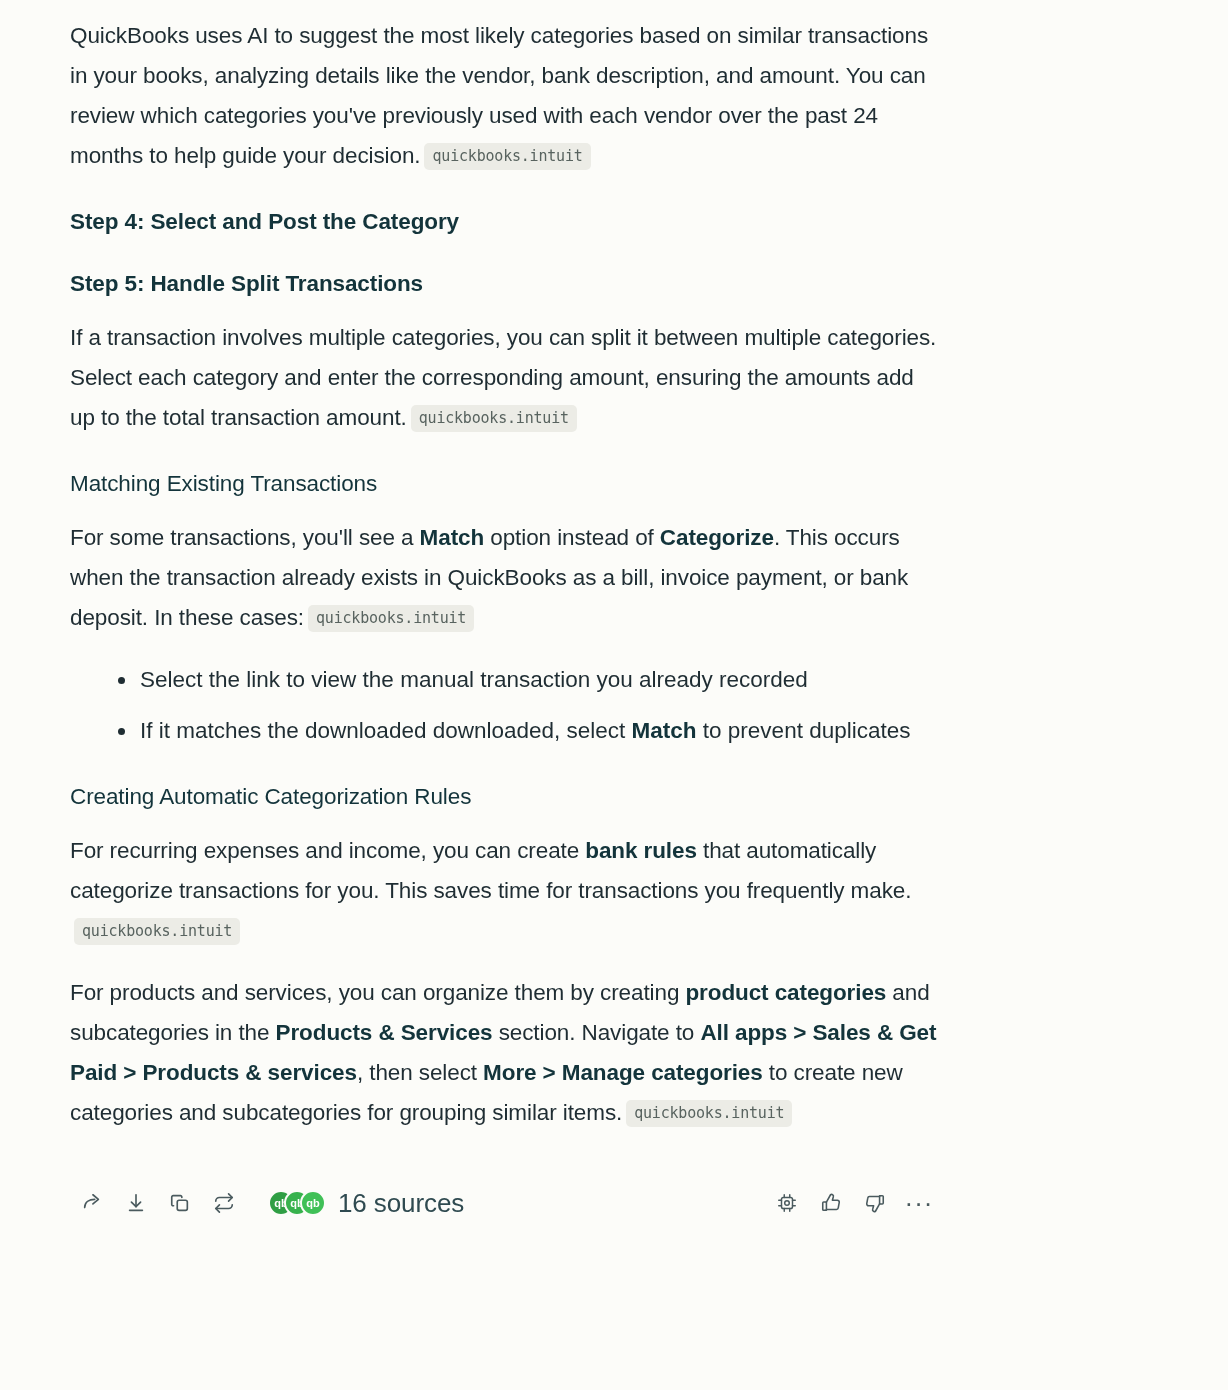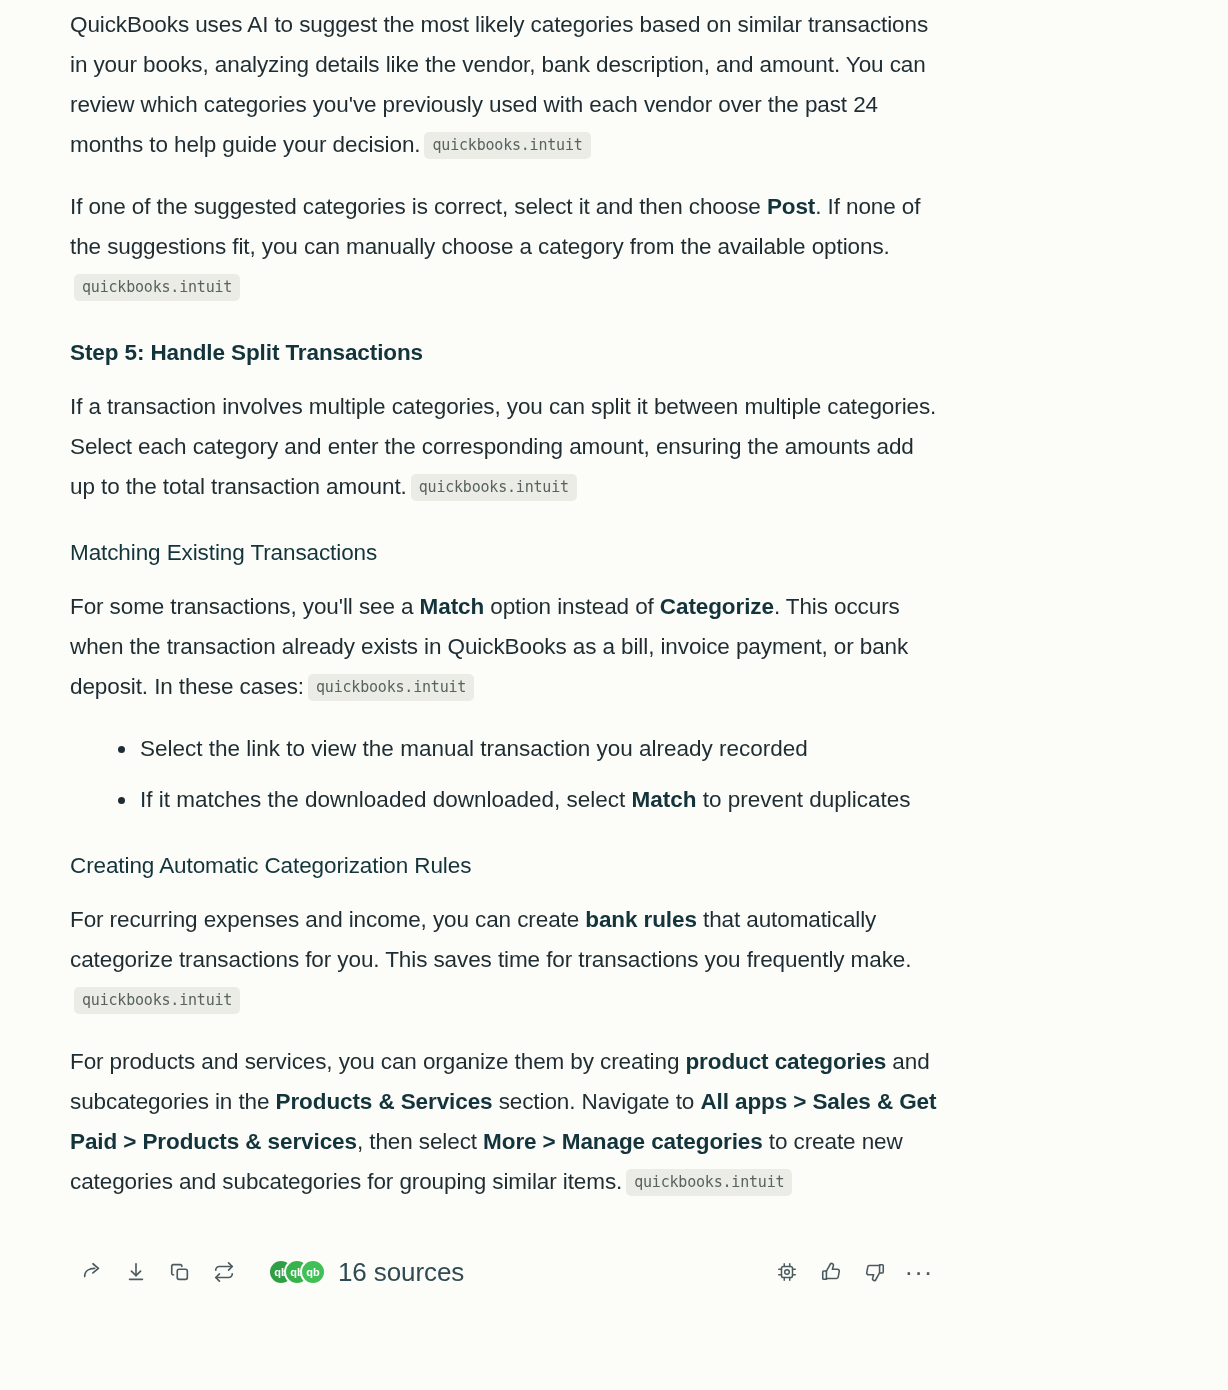--- a/index.html
+++ b/index.html
@@ -10,21 +10,21 @@
   }
   body {
     width: 1228px;
     min-height: 1390px;
     font-family: "Liberation Sans", sans-serif;
     color: #13343b;
     -webkit-font-smoothing: antialiased;
   }
   .page {
     width: 1011px;
-    padding: 5px 70px 0 70px;
+    padding: 16px 70px 0 70px;
     position: relative;
   }
   p.para {
     font-size: 22.5px;
     line-height: 40px;
     margin: 0 0 22px 0;
     color: #1f2d33;
     font-weight: 400;
     letter-spacing: -0.1px;
   }
@@ -148,23 +148,21 @@
 </style>
 </head>
 <body>
 
 <div class="page">
 
   <p class="para first">
     <span>QuickBooks uses AI to suggest the most likely categories based on similar transactions in your books, analyzing details like the vendor, bank description, and amount. You can review which categories you've previously used with each vendor over the past 24 months to help guide your decision.</span><span class="cite">quickbooks.intuit</span>
   </p>
 
-  <p class="para">
-    <span>If one of the suggested categories is correct, select it and then choose </span><b>Post</b><span>. If none of the suggestions fit, you can manually choose a category from the available options.</span><span class="cite">quickbooks.intuit</span>
-  </p>
+  <h3 class="heading">Step 4: Select and Post the Category</h3>
 
   <h3 class="heading">Step 5: Handle Split Transactions</h3>
   <p class="para">
     <span>If a transaction involves multiple categories, you can split it between multiple categories. Select each category and enter the corresponding amount, ensuring the amounts add up to the total transaction amount.</span><span class="cite">quickbooks.intuit</span>
   </p>
 
   <h3 class="heading sub">Matching Existing Transactions</h3>
   <p class="para">
     <span>For some transactions, you'll see a </span><b>Match</b><span> option instead of </span><b>Categorize</b><span>. This occurs when the transaction already exists in QuickBooks as a bill, invoice payment, or bank deposit. In these cases:</span><span class="cite">quickbooks.intuit</span>
   </p>

